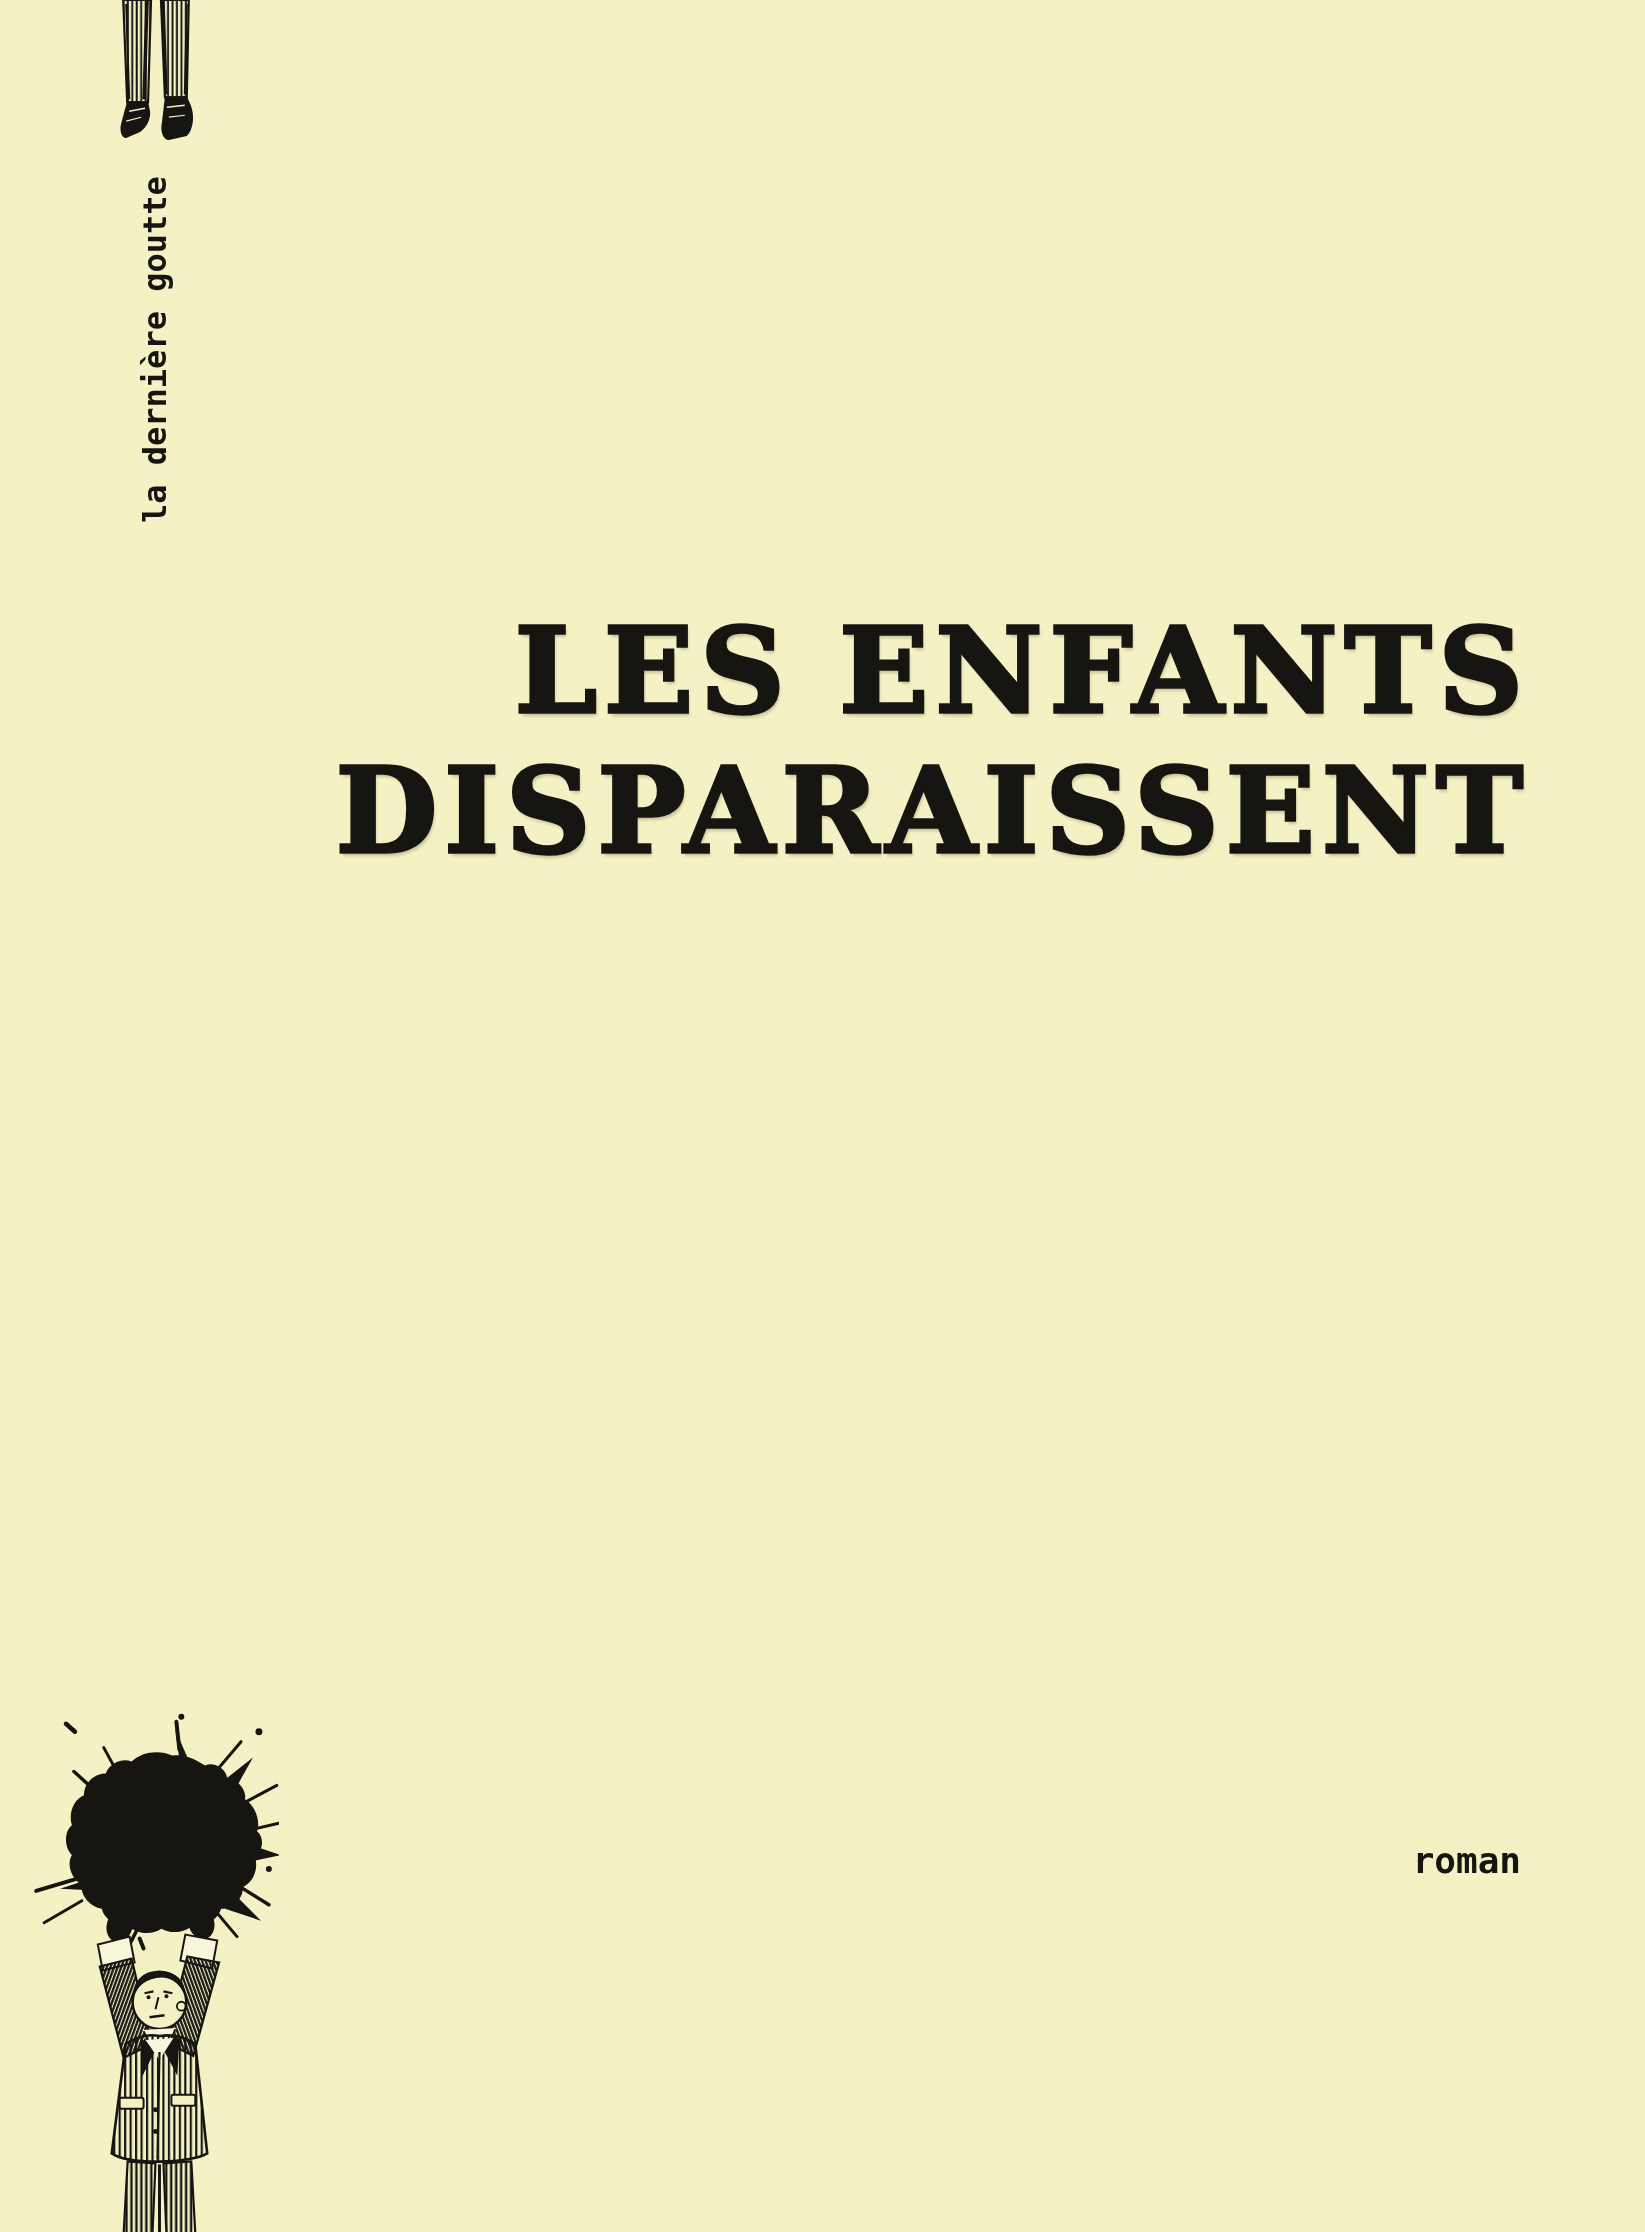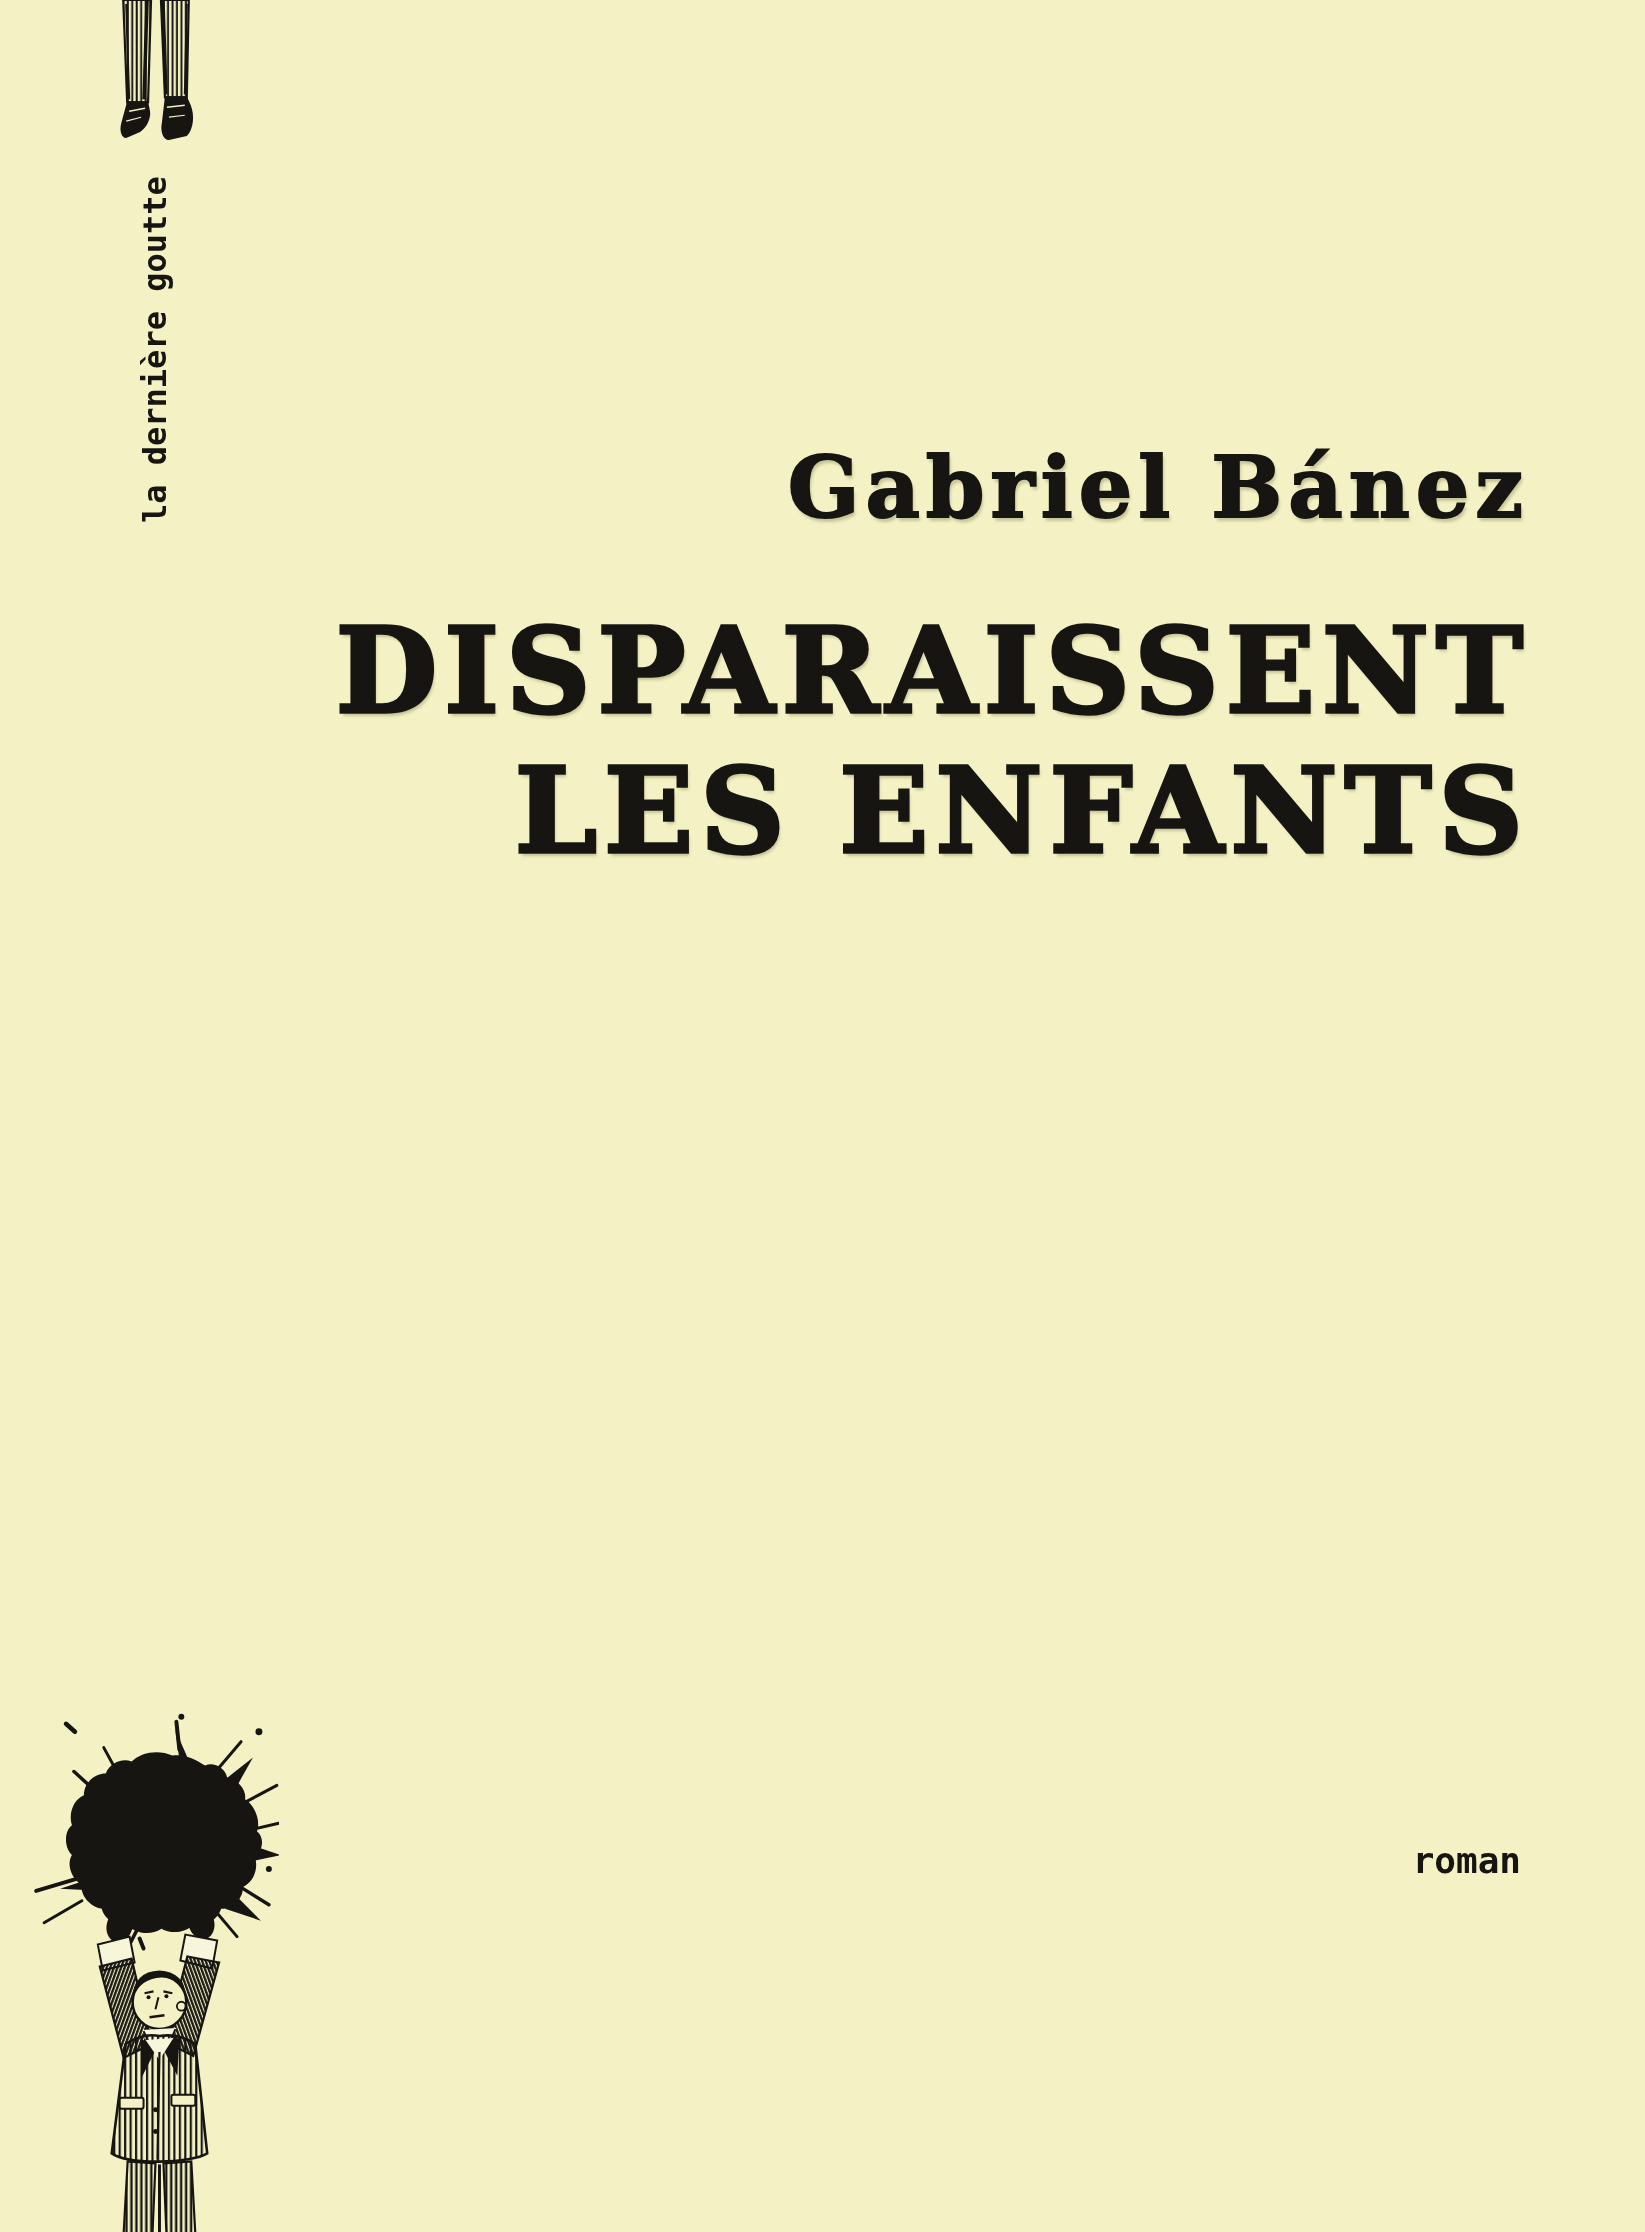--- a/index.html
+++ b/index.html
@@ -71,25 +71,24 @@
     <path d="M12,112 L28,109" stroke="#f4f2c4" stroke-width="1.6" fill="none"></path>
     <path d="M9,122 L24,118" stroke="#f4f2c4" stroke-width="1.2" fill="none"></path>
 
     <path d="M48,97 L70,97 L74,106 C78,116 77,130 70,137 L52,141 C46,141 43,132 45,123 Z" fill="#161511"></path>
     <path d="M50,108 L68,106" stroke="#f4f2c4" stroke-width="1.6" fill="none"></path>
     <path d="M52,118 L68,116" stroke="#f4f2c4" stroke-width="1.2" fill="none"></path>
   </svg>
 
   <div class="publisher">la dernière goutte</div>
 
-  <div class="author">Gabriel Bánez</div>
 
   <div class="title">
+    <div class="line">LES ENFANTS</div>
     <div class="line">DISPARAISSENT</div>
-    <div class="line">LES ENFANTS</div>
   </div>
 
   <div class="genre">roman</div>
 
   <svg class="blot-svg" viewBox="0 0 250 556" aria-hidden="true">
     <defs>
       <pattern id="pinstripe" width="5.5" height="8" patternUnits="userSpaceOnUse">
         <line x1="2" y1="0" x2="2" y2="8" stroke="#161511" stroke-width="2.2"></line>
       </pattern>
       <pattern id="pinstripeT" width="5" height="8" patternUnits="userSpaceOnUse">

